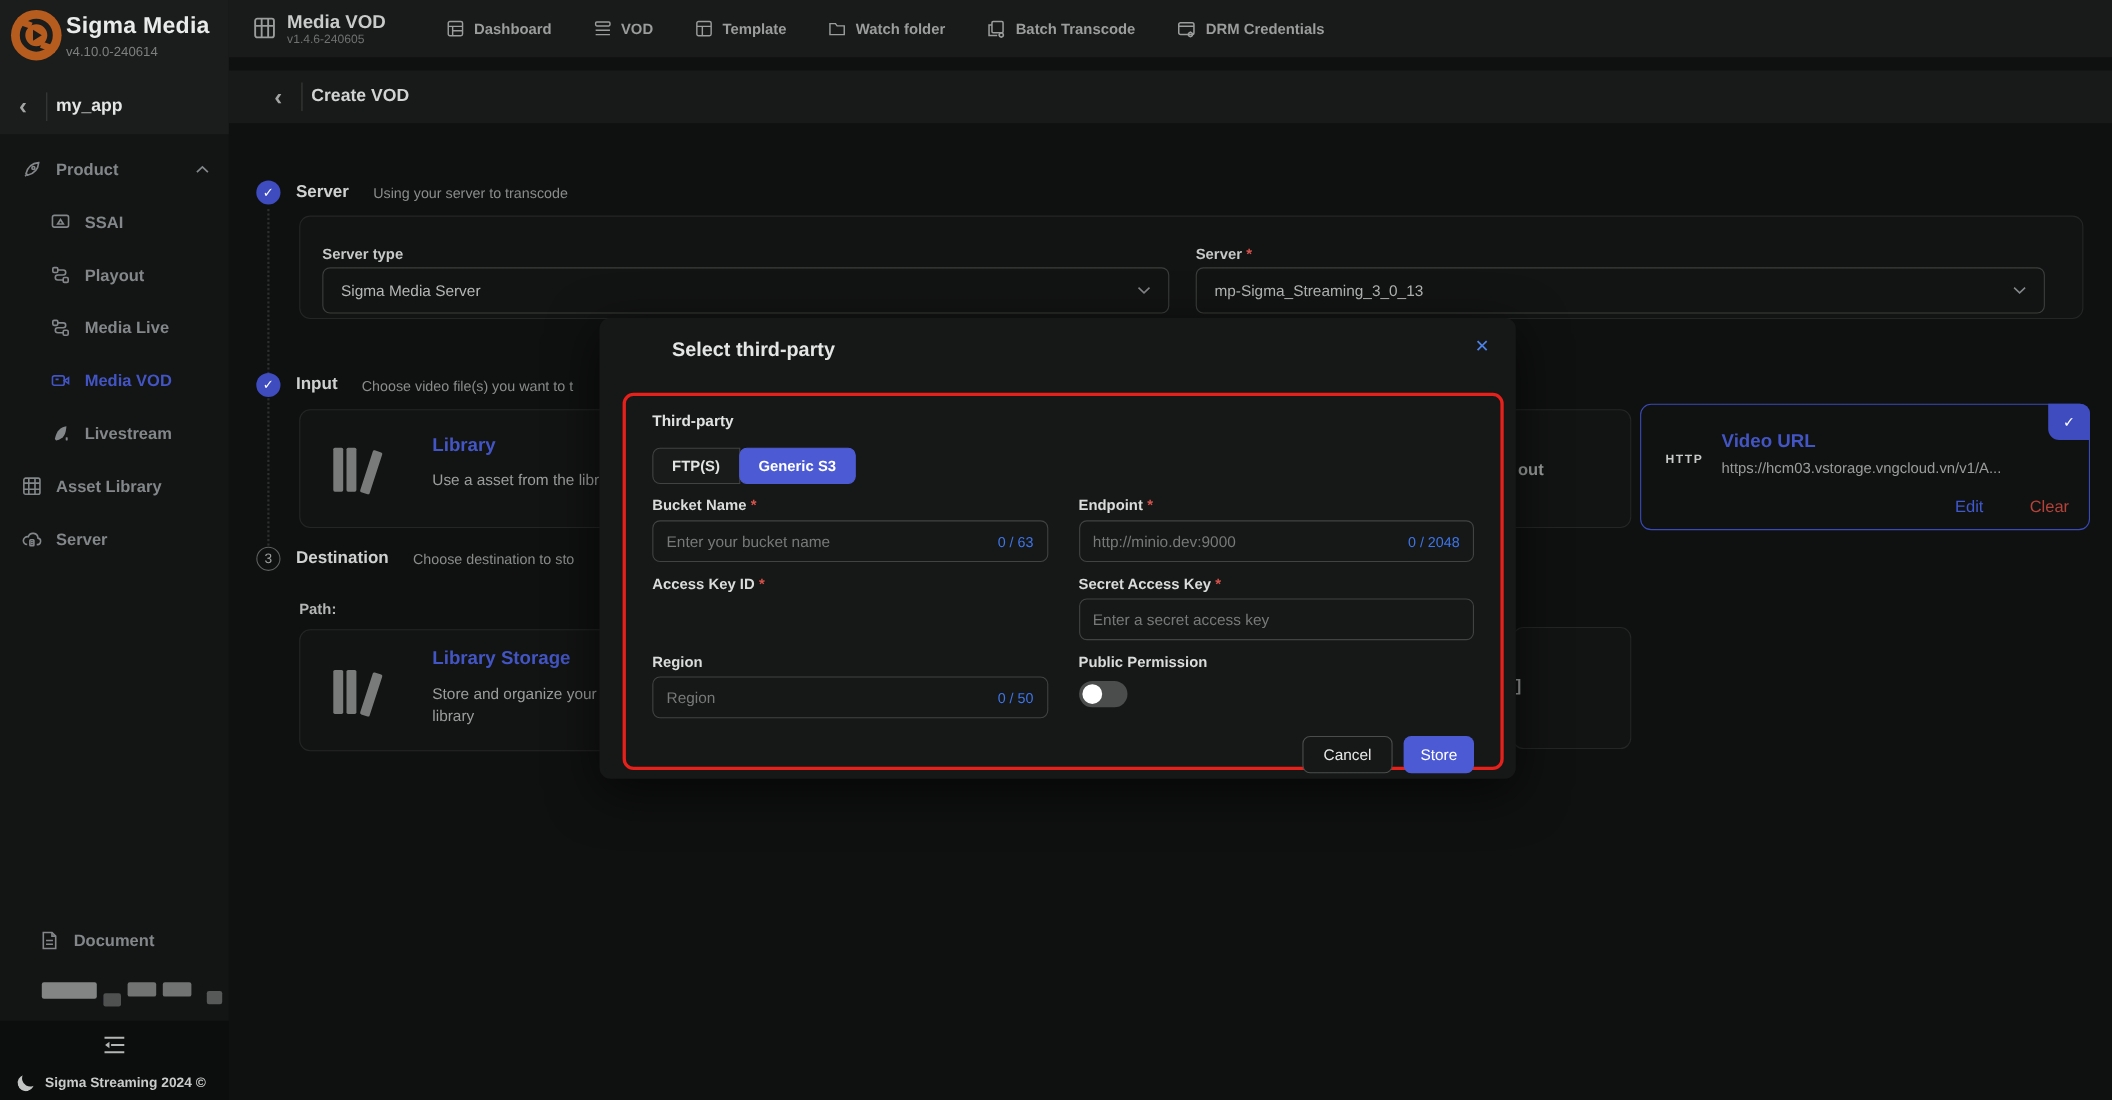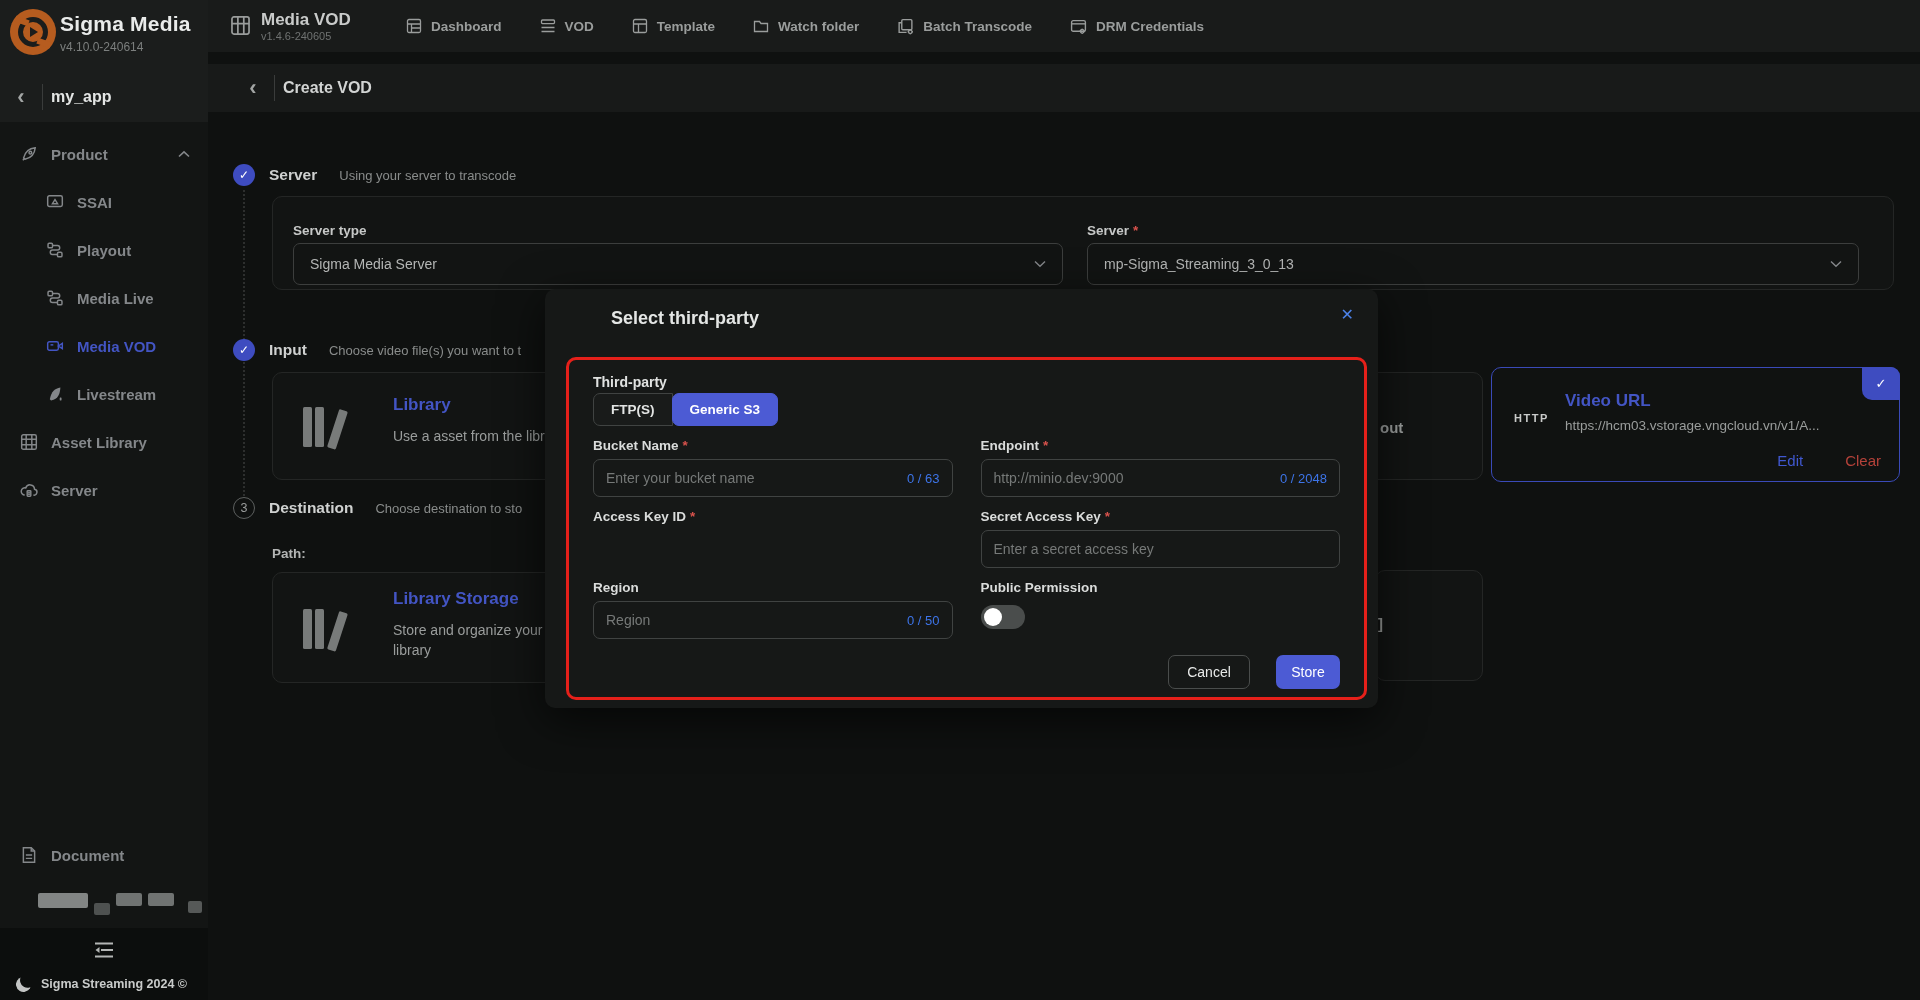--- a/index.html
+++ b/index.html
@@ -24,21 +24,21 @@
   .vdiv { width:1px; height:26px; background:#3a3c3b; margin:0 8px; }
   .workspace-name { color:#e4e6e5; font-size:16px; font-weight:700; }
 
   .side-menu { position:absolute; left:0; top:122px; width:208px; padding-top:8px; }
   .mi { height:48px; display:flex; align-items:center; gap:13px; padding-left:20px; color:#84878a; font-weight:700; font-size:15px; cursor:pointer; }
   .mi.lvl2 { padding-left:46px; }
   .mi.active { color:#4355c4; }
   .mi svg { flex:0 0 auto; }
   .mi .chev-up { margin-left:auto; margin-right:18px; }
 
-  .doc-row { position:absolute; left:0; top:831px; width:208px; }
+  .doc-row { position:absolute; left:16px; top:831px; width:208px; }
   .censored { position:absolute; left:38px; top:893px; display:flex; align-items:flex-start; gap:6px; }
   .censored i { display:block; background:#6f7271; border-radius:2px; }
   .censored i.b1{width:50px;height:15px;background:#828584;}
   .censored i.b2{width:16px;height:12px;margin-top:10px;background:#4e5150;}
   .censored i.b3{width:26px;height:13px;background:#707372;}
   .censored i.b4{width:26px;height:13px;background:#707372;}
   .censored i.b5{width:14px;height:12px;margin-left:8px;margin-top:8px;background:#565958;}
 
   .collapse-strip { position:absolute; left:0; top:928px; width:208px; height:72px; background:#0c0e0d; }
   .fold-btn { position:absolute; left:88px; top:8px; width:32px; height:28px; display:flex; align-items:center; justify-content:center; cursor:pointer; }
@@ -100,35 +100,35 @@
   .path-label { position:absolute; left:272px; top:546px; color:#b4b6b5; font-size:13.5px; font-weight:700; z-index:0; }
 
   
   .modal { position:absolute; left:545px; top:289px; width:833px; height:419px; background:#161817;
            border-radius:10px; box-shadow:0 12px 45px rgba(0,0,0,.65); z-index:10; }
   .modal-title { position:absolute; left:35px; top:19px; color:#e4e6e5; font-size:18px; font-weight:600;margin-left:31px; }
   .modal-close { position:absolute; right:20px; top:12px; color:#4d82e8; font-size:16px; cursor:pointer; padding:4px; }
   .modal-form { position:absolute; left:21px; top:68px; width:801px; height:343px;
                 border:3px solid #e6201a; border-radius:10px; padding:14px 24px 0; }
   .tp-label { color:#e0e2e1; font-size:14px; font-weight:700; }
-  .tp-tabs { display:inline-flex; margin-top:3px; }
+  .tp-tabs { display:inline-flex; margin-top:17px; }
   .tp-tab { height:33px; padding:0 17px; display:flex; align-items:center; font-size:13.5px; font-weight:700;
             color:#e2e4e3; background:#191b1a; border:1px solid #404342; border-radius:7px 0 0 7px; cursor:pointer; }
   .tp-tab.active { background:#4c5bd4; border-color:#4c5bd4; border-radius:7px; margin-left:-1px; color:#fff; }
   .form-grid { display:grid; grid-template-columns:1fr 1fr; column-gap:28px; row-gap:12px; margin-top:12px; }
   .cell .field-label { color:#dadcdb; }
   .field-box { margin-top:6px; height:38px; display:flex; align-items:center; border:1px solid #404342;
                border-radius:7px; padding:0 12px; background:transparent; }
   .field-box input { flex:1; min-width:0; background:transparent; border:none; outline:none;
                      color:#cfd1d0; font-size:14px; font-family:"Liberation Sans", sans-serif; }
   .field-box input::placeholder { color:#767978; opacity:1; }
   .counter { color:#3d74e8; font-size:13px; margin-left:8px; white-space:nowrap; }
   .toggle { width:44px; height:24px; border-radius:12px; background:#4a4d4c; position:relative; margin-top:10px; cursor:pointer; }
   .toggle .knob { position:absolute; left:3px; top:3px; width:18px; height:18px; border-radius:50%; background:#fff; }
-  .modal-actions { display:flex; justify-content:flex-end; gap:26px; margin-top:16px; }
+  .modal-actions { display:flex; justify-content:flex-end; gap:10px; margin-top:16px; }
   .btn { height:34px; border-radius:7px; display:flex; align-items:center; justify-content:center;
          font-size:14px; cursor:pointer; font-weight:400; }
   .btn.cancel { width:82px; background:#161817; border:1px solid #4a4d4c; color:#e8eae9; }
   .btn.save { width:64px; background:#4c5bd4; color:#fff; }
 </style>
 </head>
 <body>
 
 <div class="screen">
 

